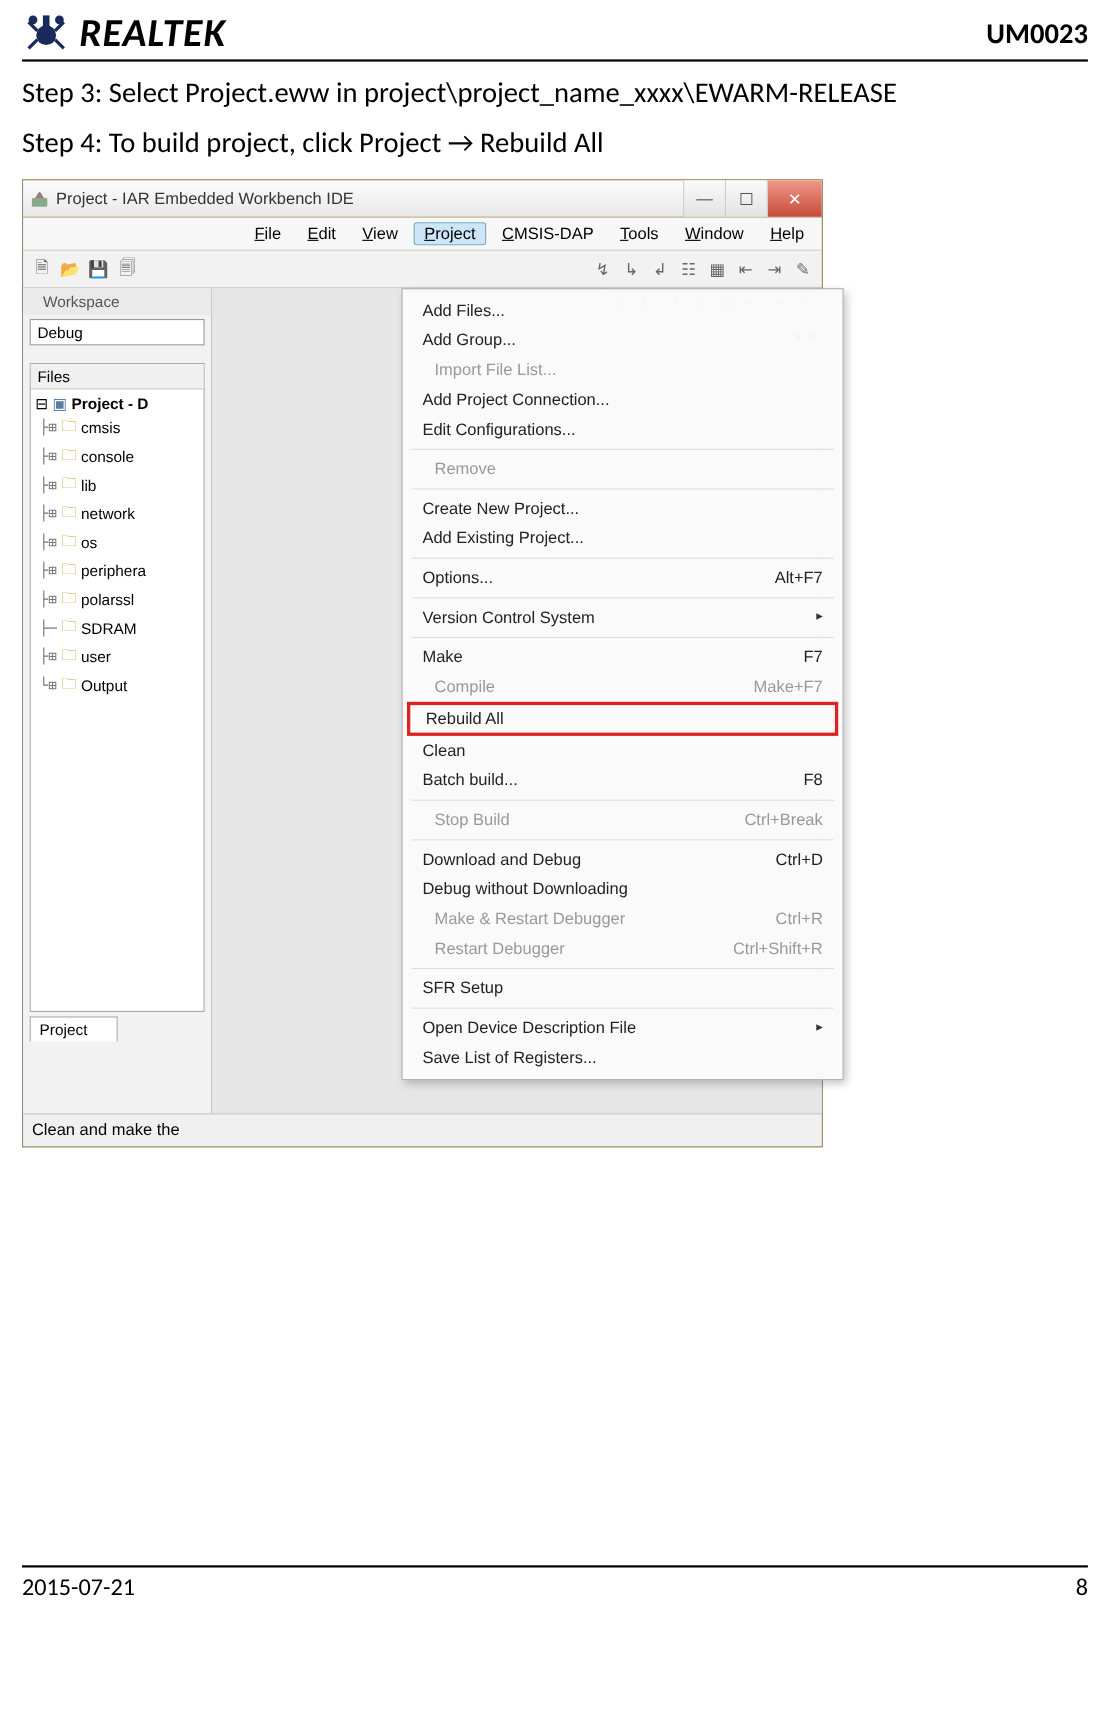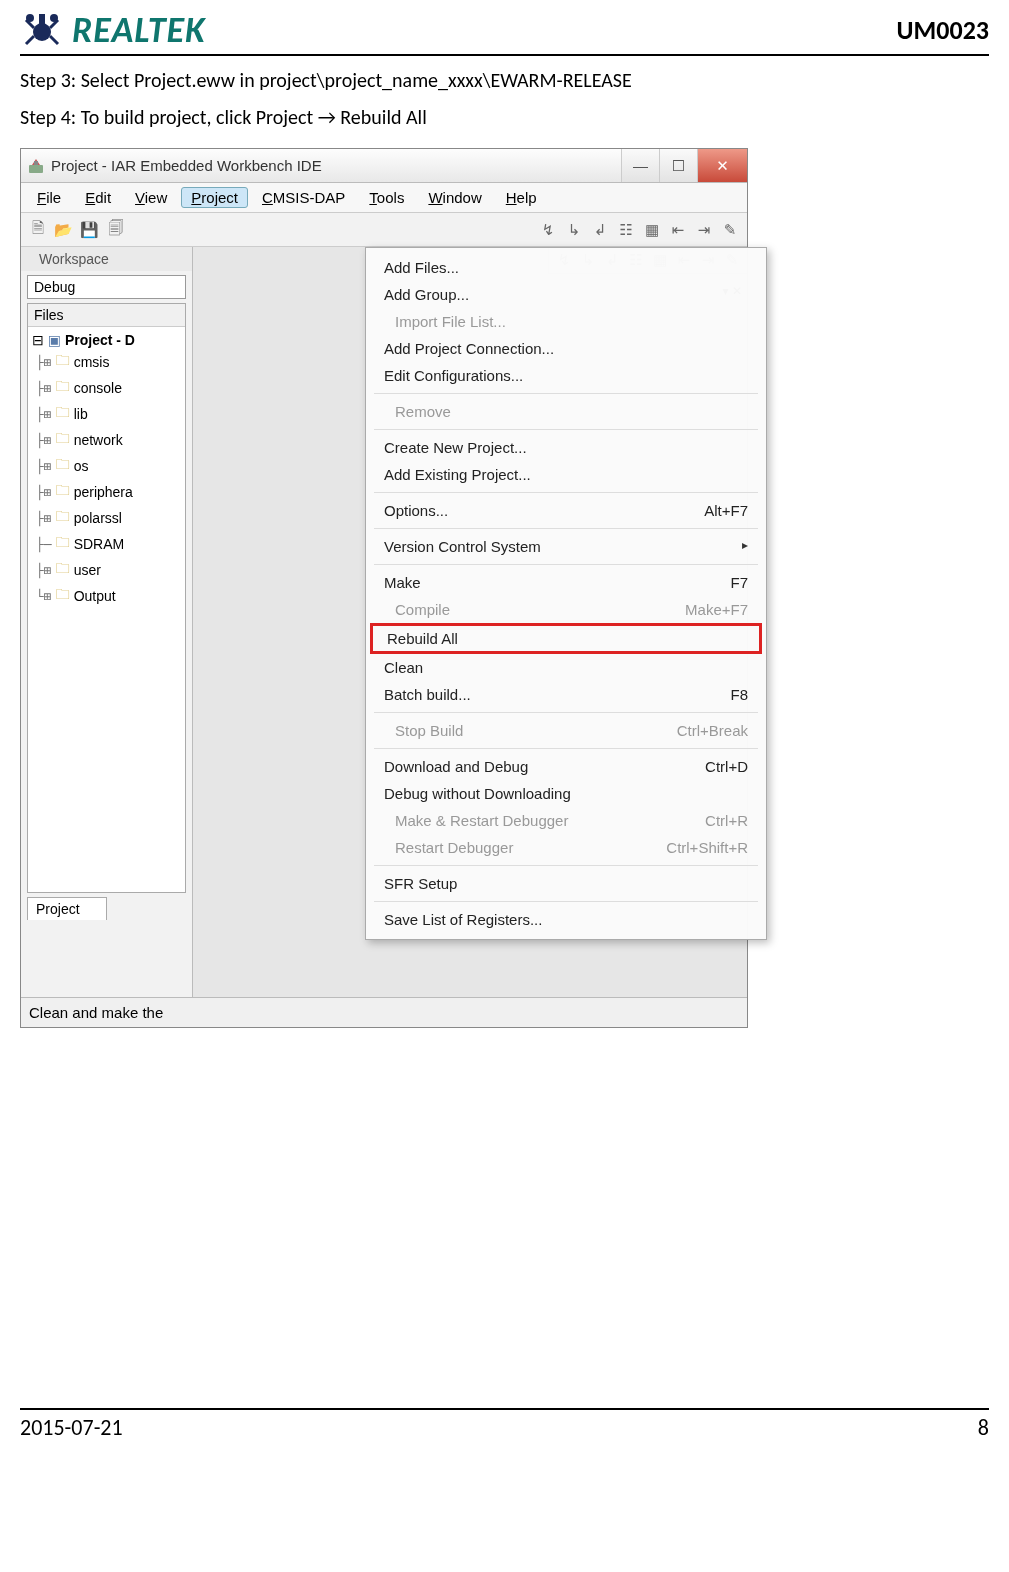--- a/index.html
+++ b/index.html
@@ -24,28 +24,28 @@
   .brand {
     display: flex;
     align-items: center;
     gap: 8px;
   }
   .brand-name {
     font-size: 36px;
     font-weight: bold;
     font-style: italic;
     letter-spacing: 1px;
-    color: #0f766e;
+    color: #000000;
   }
   .doc-id {
     font-size: 26px;
     font-weight: bold;
   }
   .step-text {
-    font-size: 20px;
+    font-size: 26px;
     line-height: 1.25;
     margin-top: 12px;
   }
   .screenshot-wrap {
     margin-top: 18px;
   }
   .app-window {
     width: 728px;
     border: 1px solid #888;
     background: #eab308;
@@ -85,20 +85,21 @@
     background: linear-gradient(#e98, #c84a3a);
     color: #fff;
     width: 50px;
   }
   .menubar {
     background: #f7f7f7;
     padding: 4px 6px;
     display: flex;
     gap: 4px;
     border-bottom: 1px solid #ccc;
+    justify-content: flex-end;
   }
   .menu-item {
     padding: 2px 10px;
     border-radius: 3px;
   }
   .menu-item.active {
     background: #cde6f7;
     border: 1px solid #7ab;
     padding: 1px 9px;
   }
@@ -136,21 +137,21 @@
   .ws-combo {
     margin: 4px 6px;
     background: #fff;
     border: 1px solid #999;
     padding: 3px 6px;
     display: flex;
     justify-content: space-between;
     font-size: 14px;
   }
   .files-panel {
-    margin: 4px 6px 0 6px;
+    margin: 16px 6px 0 6px;
     background: #fff;
     border: 1px solid #aaa;
     min-height: 590px;
     font-size: 14px;
     position: relative;
   }
   .files-header {
     background: #f0f0f0;
     border-bottom: 1px solid #ccc;
     padding: 3px 6px;
@@ -478,20 +479,23 @@
               </div>
               <div class="dd-item disabled">
                 <span>Restart Debugger</span>
                 <span>Ctrl+Shift+R</span>
               </div>
               <div class="dd-sep"></div>
               <div class="dd-item">
                 <span>SFR Setup</span>
               </div>
               <div class="dd-sep"></div>
+              <div class="dd-item submenu">
+                <span>Open Device Description File</span>
+              </div>
               <div class="dd-item">
                 <span>Save List of Registers...</span>
               </div>
             </div>
         </div>
       </div>
 
       <div class="statusbar">
         <span>Clean and make the</span>
       </div>

